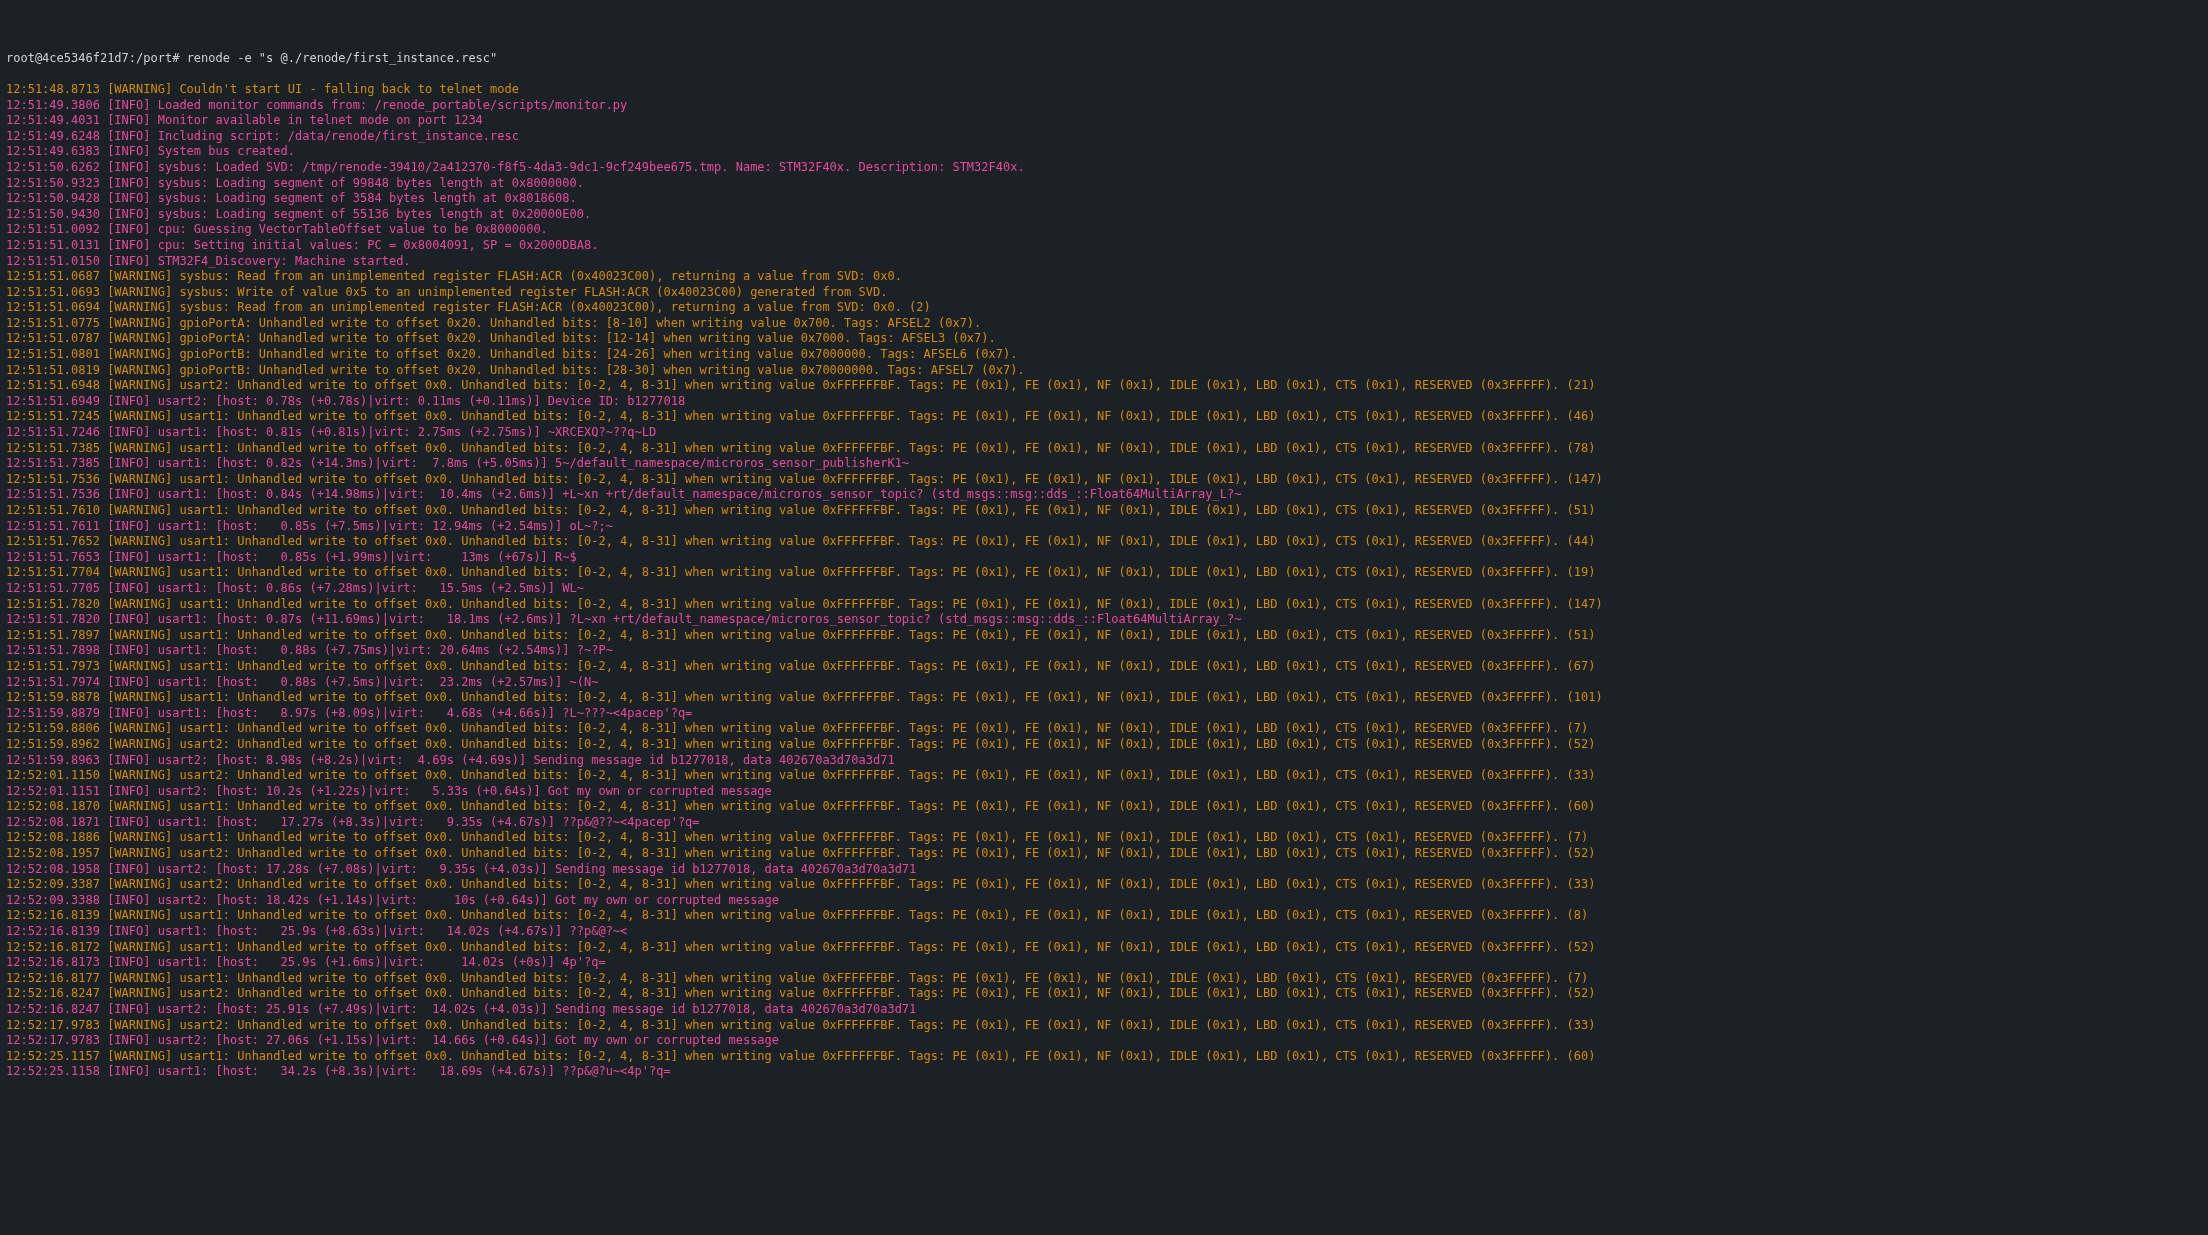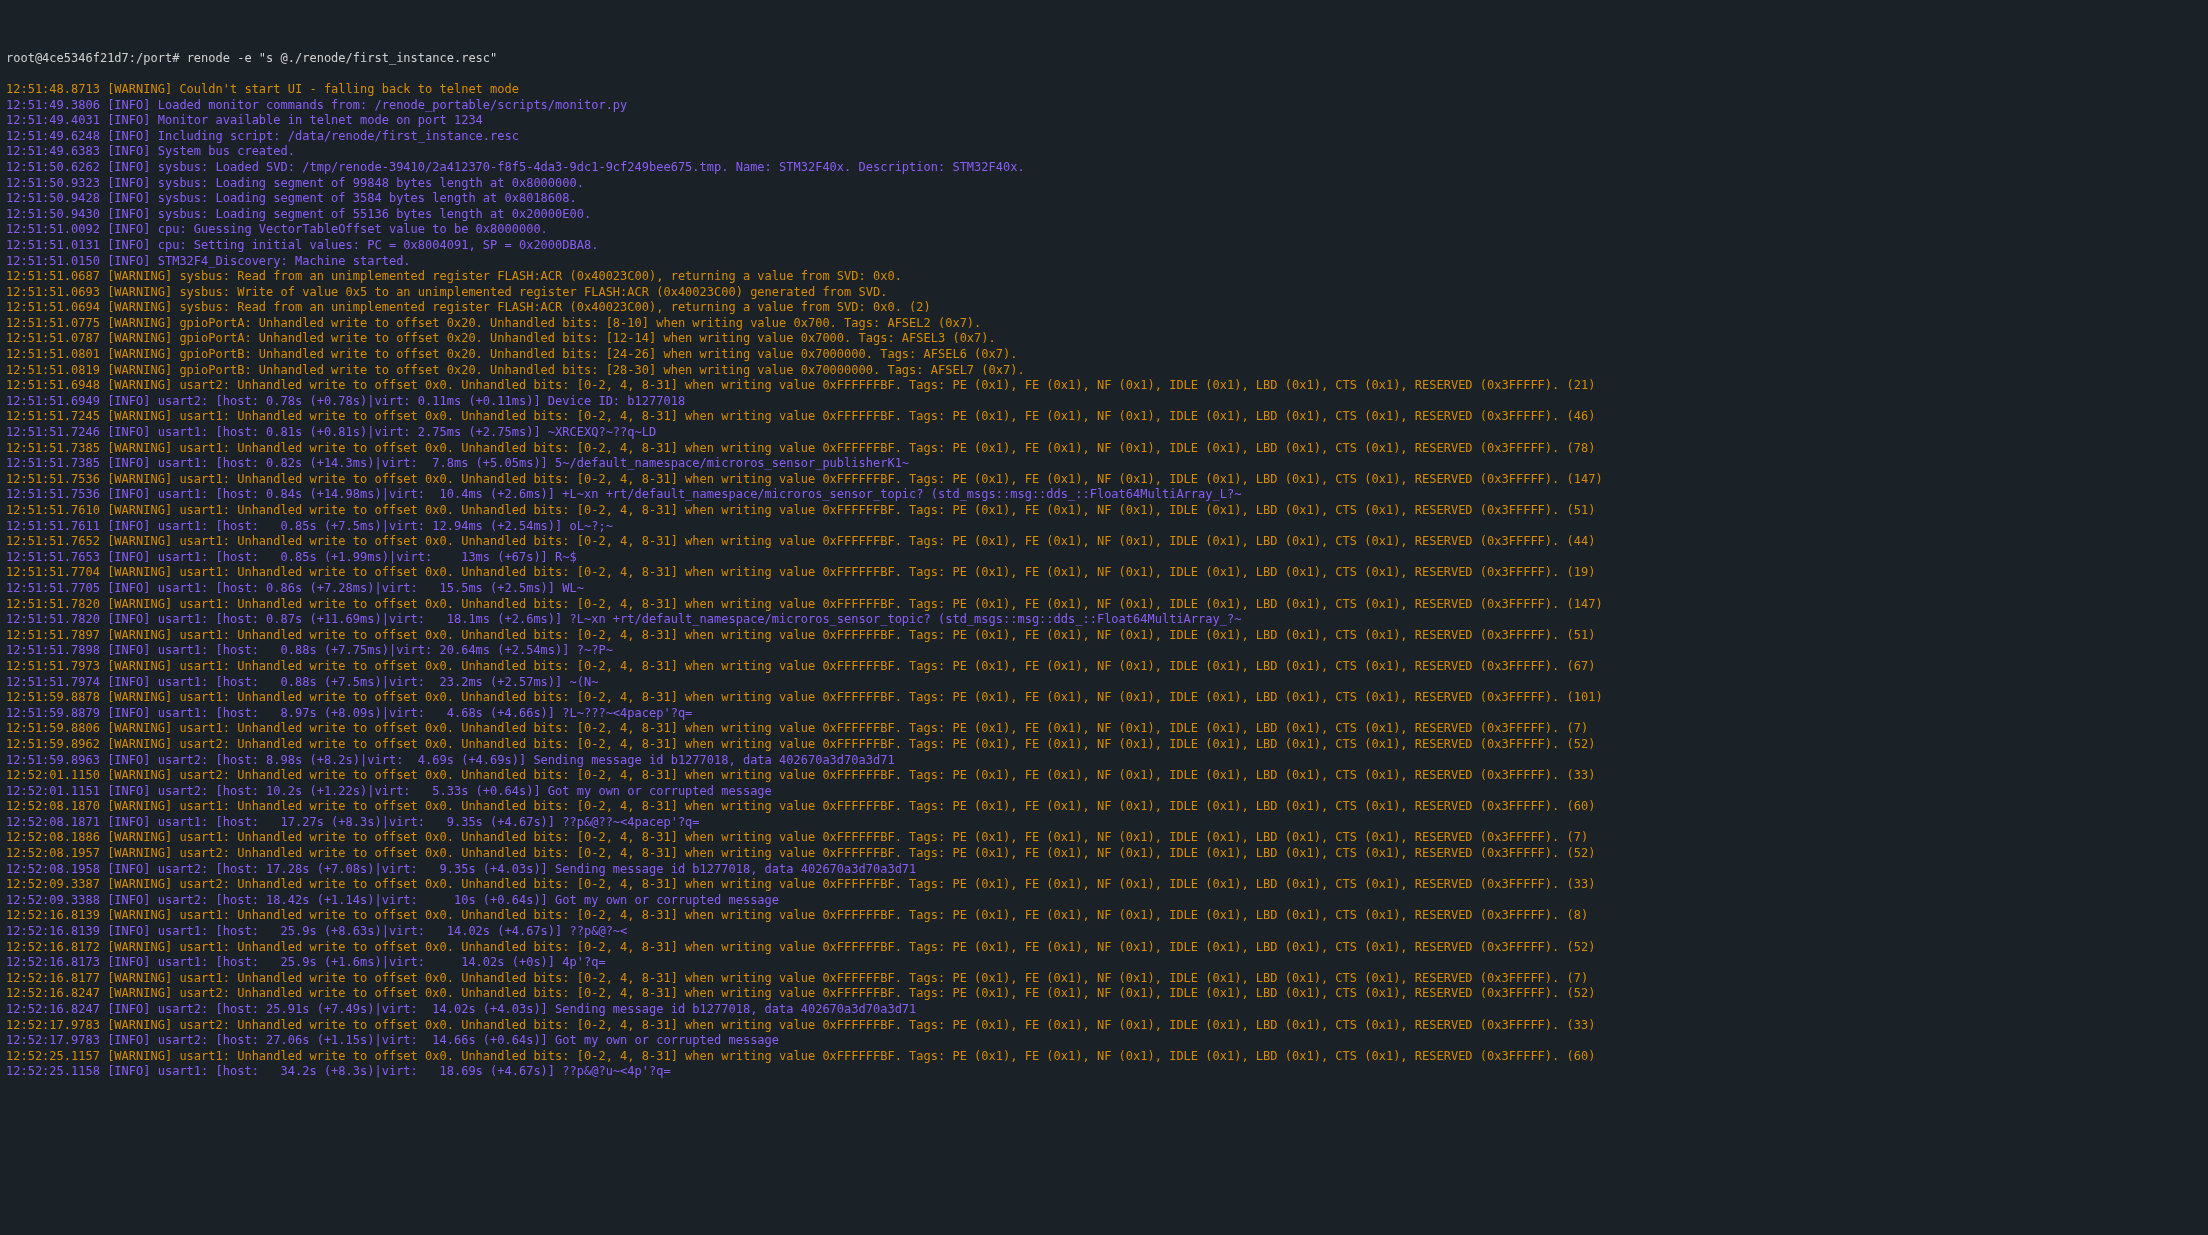--- a/index.html
+++ b/index.html
@@ -12,21 +12,21 @@
     color: #ccc;
     white-space: pre;
     overflow-x: auto;
   }
   .terminal {
     padding: 4px 6px;
   }
   .line { display: block; }
   .prompt-user { color: #d0d0d0; }
   .warn { color: #d68b00; } 
-  .info { color: #8b5cf6; } 
+  .info { color: #ec4899; } 
 </style>
 </head>
 <body>
 <div class="terminal">
 <span class="line prompt-user"><span>root@4ce5346f21d7:/port# </span><span>renode -e "s @./renode/first_instance.resc"</span></span>
 <div id="log-lines"><span class="line warn">12:51:48.8713 [WARNING] Couldn't start UI - falling back to telnet mode</span><span class="line info">12:51:49.3806 [INFO] Loaded monitor commands from: /renode_portable/scripts/monitor.py</span><span class="line info">12:51:49.4031 [INFO] Monitor available in telnet mode on port 1234</span><span class="line info">12:51:49.6248 [INFO] Including script: /data/renode/first_instance.resc</span><span class="line info">12:51:49.6383 [INFO] System bus created.</span><span class="line info">12:51:50.6262 [INFO] sysbus: Loaded SVD: /tmp/renode-39410/2a412370-f8f5-4da3-9dc1-9cf249bee675.tmp. Name: STM32F40x. Description: STM32F40x.</span><span class="line info">12:51:50.9323 [INFO] sysbus: Loading segment of 99848 bytes length at 0x8000000.</span><span class="line info">12:51:50.9428 [INFO] sysbus: Loading segment of 3584 bytes length at 0x8018608.</span><span class="line info">12:51:50.9430 [INFO] sysbus: Loading segment of 55136 bytes length at 0x20000E00.</span><span class="line info">12:51:51.0092 [INFO] cpu: Guessing VectorTableOffset value to be 0x8000000.</span><span class="line info">12:51:51.0131 [INFO] cpu: Setting initial values: PC = 0x8004091, SP = 0x2000DBA8.</span><span class="line info">12:51:51.0150 [INFO] STM32F4_Discovery: Machine started.</span><span class="line warn">12:51:51.0687 [WARNING] sysbus: Read from an unimplemented register FLASH:ACR (0x40023C00), returning a value from SVD: 0x0.</span><span class="line warn">12:51:51.0693 [WARNING] sysbus: Write of value 0x5 to an unimplemented register FLASH:ACR (0x40023C00) generated from SVD.</span><span class="line warn">12:51:51.0694 [WARNING] sysbus: Read from an unimplemented register FLASH:ACR (0x40023C00), returning a value from SVD: 0x0. (2)</span><span class="line warn">12:51:51.0775 [WARNING] gpioPortA: Unhandled write to offset 0x20. Unhandled bits: [8-10] when writing value 0x700. Tags: AFSEL2 (0x7).</span><span class="line warn">12:51:51.0787 [WARNING] gpioPortA: Unhandled write to offset 0x20. Unhandled bits: [12-14] when writing value 0x7000. Tags: AFSEL3 (0x7).</span><span class="line warn">12:51:51.0801 [WARNING] gpioPortB: Unhandled write to offset 0x20. Unhandled bits: [24-26] when writing value 0x7000000. Tags: AFSEL6 (0x7).</span><span class="line warn">12:51:51.0819 [WARNING] gpioPortB: Unhandled write to offset 0x20. Unhandled bits: [28-30] when writing value 0x70000000. Tags: AFSEL7 (0x7).</span><span class="line warn">12:51:51.6948 [WARNING] usart2: Unhandled write to offset 0x0. Unhandled bits: [0-2, 4, 8-31] when writing value 0xFFFFFFBF. Tags: PE (0x1), FE (0x1), NF (0x1), IDLE (0x1), LBD (0x1), CTS (0x1), RESERVED (0x3FFFFF). (21)</span><span class="line info">12:51:51.6949 [INFO] usart2: [host: 0.78s (+0.78s)|virt: 0.11ms (+0.11ms)] Device ID: b1277018</span><span class="line warn">12:51:51.7245 [WARNING] usart1: Unhandled write to offset 0x0. Unhandled bits: [0-2, 4, 8-31] when writing value 0xFFFFFFBF. Tags: PE (0x1), FE (0x1), NF (0x1), IDLE (0x1), LBD (0x1), CTS (0x1), RESERVED (0x3FFFFF). (46)</span><span class="line info">12:51:51.7246 [INFO] usart1: [host: 0.81s (+0.81s)|virt: 2.75ms (+2.75ms)] ~XRCEXQ?~??q~LD</span><span class="line warn">12:51:51.7385 [WARNING] usart1: Unhandled write to offset 0x0. Unhandled bits: [0-2, 4, 8-31] when writing value 0xFFFFFFBF. Tags: PE (0x1), FE (0x1), NF (0x1), IDLE (0x1), LBD (0x1), CTS (0x1), RESERVED (0x3FFFFF). (78)</span><span class="line info">12:51:51.7385 [INFO] usart1: [host: 0.82s (+14.3ms)|virt:  7.8ms (+5.05ms)] 5~/default_namespace/microros_sensor_publisherK1~</span><span class="line warn">12:51:51.7536 [WARNING] usart1: Unhandled write to offset 0x0. Unhandled bits: [0-2, 4, 8-31] when writing value 0xFFFFFFBF. Tags: PE (0x1), FE (0x1), NF (0x1), IDLE (0x1), LBD (0x1), CTS (0x1), RESERVED (0x3FFFFF). (147)</span><span class="line info">12:51:51.7536 [INFO] usart1: [host: 0.84s (+14.98ms)|virt:  10.4ms (+2.6ms)] +L~xn +rt/default_namespace/microros_sensor_topic? (std_msgs::msg::dds_::Float64MultiArray_L?~</span><span class="line warn">12:51:51.7610 [WARNING] usart1: Unhandled write to offset 0x0. Unhandled bits: [0-2, 4, 8-31] when writing value 0xFFFFFFBF. Tags: PE (0x1), FE (0x1), NF (0x1), IDLE (0x1), LBD (0x1), CTS (0x1), RESERVED (0x3FFFFF). (51)</span><span class="line info">12:51:51.7611 [INFO] usart1: [host:   0.85s (+7.5ms)|virt: 12.94ms (+2.54ms)] oL~?;~</span><span class="line warn">12:51:51.7652 [WARNING] usart1: Unhandled write to offset 0x0. Unhandled bits: [0-2, 4, 8-31] when writing value 0xFFFFFFBF. Tags: PE (0x1), FE (0x1), NF (0x1), IDLE (0x1), LBD (0x1), CTS (0x1), RESERVED (0x3FFFFF). (44)</span><span class="line info">12:51:51.7653 [INFO] usart1: [host:   0.85s (+1.99ms)|virt:    13ms (+67s)] R~$</span><span class="line warn">12:51:51.7704 [WARNING] usart1: Unhandled write to offset 0x0. Unhandled bits: [0-2, 4, 8-31] when writing value 0xFFFFFFBF. Tags: PE (0x1), FE (0x1), NF (0x1), IDLE (0x1), LBD (0x1), CTS (0x1), RESERVED (0x3FFFFF). (19)</span><span class="line info">12:51:51.7705 [INFO] usart1: [host: 0.86s (+7.28ms)|virt:   15.5ms (+2.5ms)] WL~</span><span class="line warn">12:51:51.7820 [WARNING] usart1: Unhandled write to offset 0x0. Unhandled bits: [0-2, 4, 8-31] when writing value 0xFFFFFFBF. Tags: PE (0x1), FE (0x1), NF (0x1), IDLE (0x1), LBD (0x1), CTS (0x1), RESERVED (0x3FFFFF). (147)</span><span class="line info">12:51:51.7820 [INFO] usart1: [host: 0.87s (+11.69ms)|virt:   18.1ms (+2.6ms)] ?L~xn +rt/default_namespace/microros_sensor_topic? (std_msgs::msg::dds_::Float64MultiArray_?~</span><span class="line warn">12:51:51.7897 [WARNING] usart1: Unhandled write to offset 0x0. Unhandled bits: [0-2, 4, 8-31] when writing value 0xFFFFFFBF. Tags: PE (0x1), FE (0x1), NF (0x1), IDLE (0x1), LBD (0x1), CTS (0x1), RESERVED (0x3FFFFF). (51)</span><span class="line info">12:51:51.7898 [INFO] usart1: [host:   0.88s (+7.75ms)|virt: 20.64ms (+2.54ms)] ?~?P~</span><span class="line warn">12:51:51.7973 [WARNING] usart1: Unhandled write to offset 0x0. Unhandled bits: [0-2, 4, 8-31] when writing value 0xFFFFFFBF. Tags: PE (0x1), FE (0x1), NF (0x1), IDLE (0x1), LBD (0x1), CTS (0x1), RESERVED (0x3FFFFF). (67)</span><span class="line info">12:51:51.7974 [INFO] usart1: [host:   0.88s (+7.5ms)|virt:  23.2ms (+2.57ms)] ~(N~</span><span class="line warn">12:51:59.8878 [WARNING] usart1: Unhandled write to offset 0x0. Unhandled bits: [0-2, 4, 8-31] when writing value 0xFFFFFFBF. Tags: PE (0x1), FE (0x1), NF (0x1), IDLE (0x1), LBD (0x1), CTS (0x1), RESERVED (0x3FFFFF). (101)</span><span class="line info">12:51:59.8879 [INFO] usart1: [host:   8.97s (+8.09s)|virt:   4.68s (+4.66s)] ?L~???~&lt;4pacep'?q=</span><span class="line warn">12:51:59.8806 [WARNING] usart1: Unhandled write to offset 0x0. Unhandled bits: [0-2, 4, 8-31] when writing value 0xFFFFFFBF. Tags: PE (0x1), FE (0x1), NF (0x1), IDLE (0x1), LBD (0x1), CTS (0x1), RESERVED (0x3FFFFF). (7)</span><span class="line warn">12:51:59.8962 [WARNING] usart2: Unhandled write to offset 0x0. Unhandled bits: [0-2, 4, 8-31] when writing value 0xFFFFFFBF. Tags: PE (0x1), FE (0x1), NF (0x1), IDLE (0x1), LBD (0x1), CTS (0x1), RESERVED (0x3FFFFF). (52)</span><span class="line info">12:51:59.8963 [INFO] usart2: [host: 8.98s (+8.2s)|virt:  4.69s (+4.69s)] Sending message id b1277018, data 402670a3d70a3d71</span><span class="line warn">12:52:01.1150 [WARNING] usart2: Unhandled write to offset 0x0. Unhandled bits: [0-2, 4, 8-31] when writing value 0xFFFFFFBF. Tags: PE (0x1), FE (0x1), NF (0x1), IDLE (0x1), LBD (0x1), CTS (0x1), RESERVED (0x3FFFFF). (33)</span><span class="line info">12:52:01.1151 [INFO] usart2: [host: 10.2s (+1.22s)|virt:   5.33s (+0.64s)] Got my own or corrupted message</span><span class="line warn">12:52:08.1870 [WARNING] usart1: Unhandled write to offset 0x0. Unhandled bits: [0-2, 4, 8-31] when writing value 0xFFFFFFBF. Tags: PE (0x1), FE (0x1), NF (0x1), IDLE (0x1), LBD (0x1), CTS (0x1), RESERVED (0x3FFFFF). (60)</span><span class="line info">12:52:08.1871 [INFO] usart1: [host:   17.27s (+8.3s)|virt:   9.35s (+4.67s)] ??p&amp;@??~&lt;4pacep'?q=</span><span class="line warn">12:52:08.1886 [WARNING] usart1: Unhandled write to offset 0x0. Unhandled bits: [0-2, 4, 8-31] when writing value 0xFFFFFFBF. Tags: PE (0x1), FE (0x1), NF (0x1), IDLE (0x1), LBD (0x1), CTS (0x1), RESERVED (0x3FFFFF). (7)</span><span class="line warn">12:52:08.1957 [WARNING] usart2: Unhandled write to offset 0x0. Unhandled bits: [0-2, 4, 8-31] when writing value 0xFFFFFFBF. Tags: PE (0x1), FE (0x1), NF (0x1), IDLE (0x1), LBD (0x1), CTS (0x1), RESERVED (0x3FFFFF). (52)</span><span class="line info">12:52:08.1958 [INFO] usart2: [host: 17.28s (+7.08s)|virt:   9.35s (+4.03s)] Sending message id b1277018, data 402670a3d70a3d71</span><span class="line warn">12:52:09.3387 [WARNING] usart2: Unhandled write to offset 0x0. Unhandled bits: [0-2, 4, 8-31] when writing value 0xFFFFFFBF. Tags: PE (0x1), FE (0x1), NF (0x1), IDLE (0x1), LBD (0x1), CTS (0x1), RESERVED (0x3FFFFF). (33)</span><span class="line info">12:52:09.3388 [INFO] usart2: [host: 18.42s (+1.14s)|virt:     10s (+0.64s)] Got my own or corrupted message</span><span class="line warn">12:52:16.8139 [WARNING] usart1: Unhandled write to offset 0x0. Unhandled bits: [0-2, 4, 8-31] when writing value 0xFFFFFFBF. Tags: PE (0x1), FE (0x1), NF (0x1), IDLE (0x1), LBD (0x1), CTS (0x1), RESERVED (0x3FFFFF). (8)</span><span class="line info">12:52:16.8139 [INFO] usart1: [host:   25.9s (+8.63s)|virt:   14.02s (+4.67s)] ??p&amp;@?~&lt;</span><span class="line warn">12:52:16.8172 [WARNING] usart1: Unhandled write to offset 0x0. Unhandled bits: [0-2, 4, 8-31] when writing value 0xFFFFFFBF. Tags: PE (0x1), FE (0x1), NF (0x1), IDLE (0x1), LBD (0x1), CTS (0x1), RESERVED (0x3FFFFF). (52)</span><span class="line info">12:52:16.8173 [INFO] usart1: [host:   25.9s (+1.6ms)|virt:     14.02s (+0s)] 4p'?q=</span><span class="line warn">12:52:16.8177 [WARNING] usart1: Unhandled write to offset 0x0. Unhandled bits: [0-2, 4, 8-31] when writing value 0xFFFFFFBF. Tags: PE (0x1), FE (0x1), NF (0x1), IDLE (0x1), LBD (0x1), CTS (0x1), RESERVED (0x3FFFFF). (7)</span><span class="line warn">12:52:16.8247 [WARNING] usart2: Unhandled write to offset 0x0. Unhandled bits: [0-2, 4, 8-31] when writing value 0xFFFFFFBF. Tags: PE (0x1), FE (0x1), NF (0x1), IDLE (0x1), LBD (0x1), CTS (0x1), RESERVED (0x3FFFFF). (52)</span><span class="line info">12:52:16.8247 [INFO] usart2: [host: 25.91s (+7.49s)|virt:  14.02s (+4.03s)] Sending message id b1277018, data 402670a3d70a3d71</span><span class="line warn">12:52:17.9783 [WARNING] usart2: Unhandled write to offset 0x0. Unhandled bits: [0-2, 4, 8-31] when writing value 0xFFFFFFBF. Tags: PE (0x1), FE (0x1), NF (0x1), IDLE (0x1), LBD (0x1), CTS (0x1), RESERVED (0x3FFFFF). (33)</span><span class="line info">12:52:17.9783 [INFO] usart2: [host: 27.06s (+1.15s)|virt:  14.66s (+0.64s)] Got my own or corrupted message</span><span class="line warn">12:52:25.1157 [WARNING] usart1: Unhandled write to offset 0x0. Unhandled bits: [0-2, 4, 8-31] when writing value 0xFFFFFFBF. Tags: PE (0x1), FE (0x1), NF (0x1), IDLE (0x1), LBD (0x1), CTS (0x1), RESERVED (0x3FFFFF). (60)</span><span class="line info">12:52:25.1158 [INFO] usart1: [host:   34.2s (+8.3s)|virt:   18.69s (+4.67s)] ??p&amp;@?u~&lt;4p'?q=</span></div>
 </div>
 
 
 

